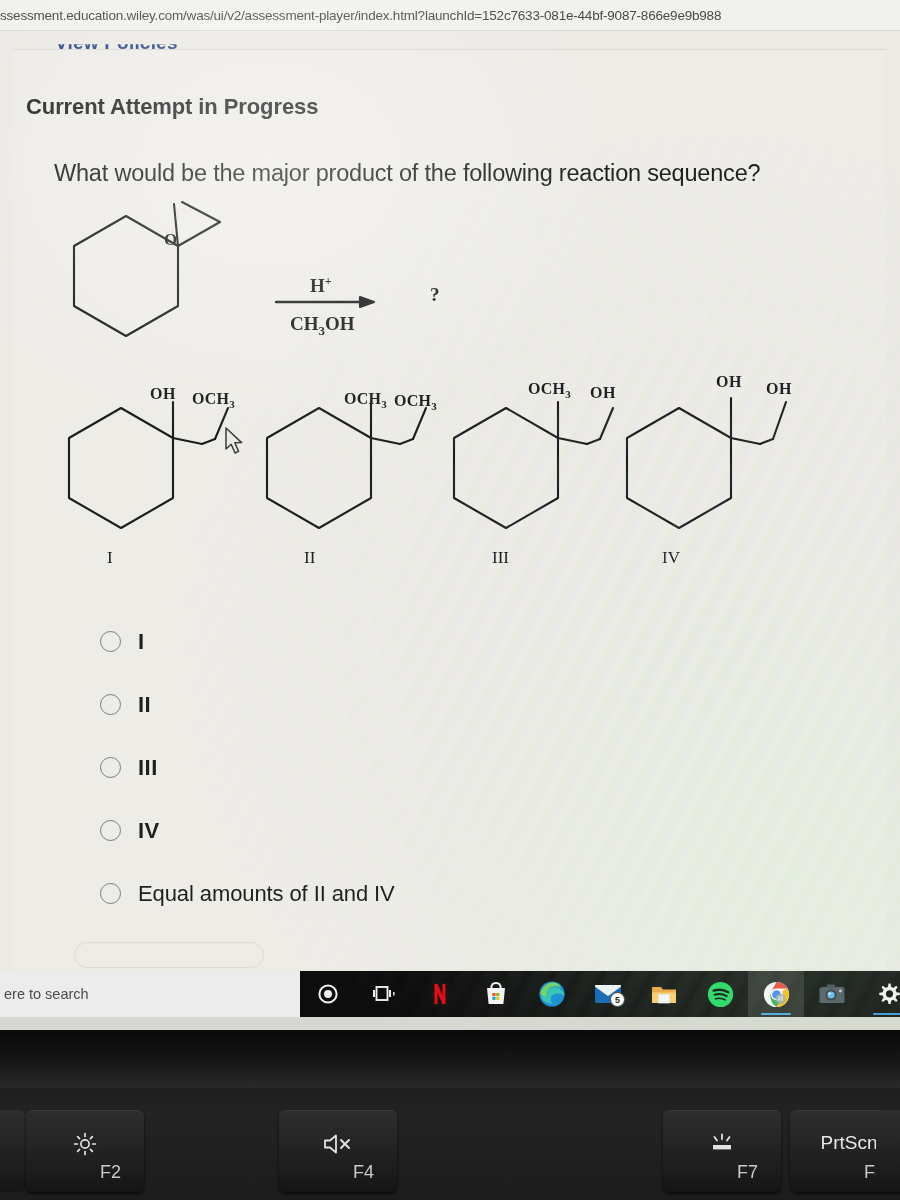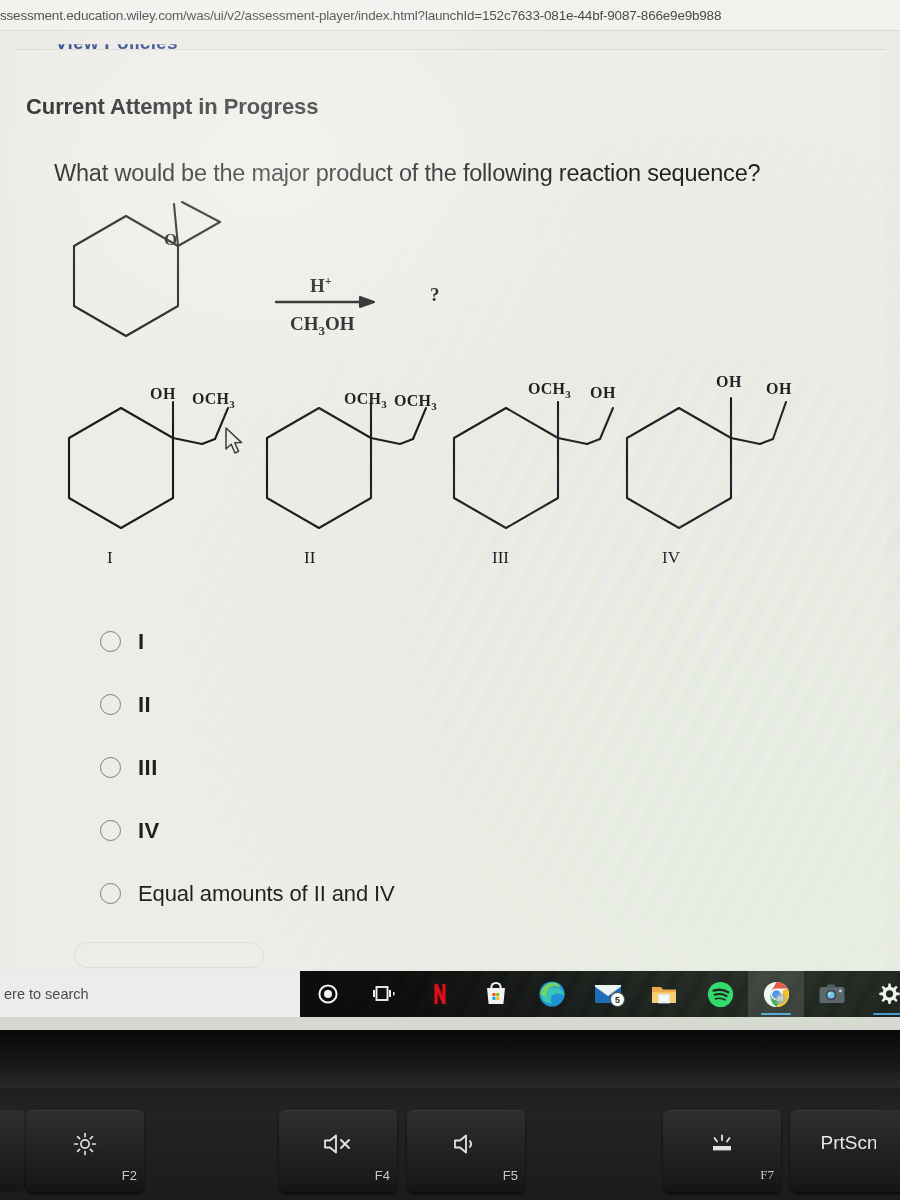--- a/index.html
+++ b/index.html
@@ -161,22 +161,22 @@
     position: absolute; top: 0; width: 118px; height: 82px;
     background: linear-gradient(#2e2e2e, #1d1d1d 72%, #151515);
     border-radius: 7px;
     box-shadow: 0 2px 3px rgba(0,0,0,.7), inset 0 1px 0 rgba(255,255,255,.06);
   }
   .key .glyph {
     position: absolute; left: 0; right: 0; top: 22px; text-align: center;
     color: #e2e2e2; font-size: 22px; line-height: 1;
   }
   .key .fn {
-    position: absolute; right: 7px; bottom: 9px;
-    color: #c9c9c9; font-size: 13px; margin-top: 6px;
+    position: absolute; right: 23px; bottom: 9px;
+    color: #c9c9c9; font-size: 18px; margin-top: 6px;
   }
   .key .prt {
     position: absolute; left: 0; right: 0; top: 22px; text-align: center;
     color: #e8e8e8; font-size: 19px;
   }
   .key-partial-left {
     position: absolute; left: -92px; top: 0; width: 118px; height: 82px;
     background: linear-gradient(#2e2e2e, #1d1d1d 72%, #151515);
     border-radius: 7px;
   }
@@ -463,32 +463,23 @@
           <path d="M4,7.5 L9,7.5 L15,2.5 L15,19.5 L9,14.5 L4,14.5 Z" fill="none" stroke="#e2e2e2" stroke-width="1.8" stroke-linejoin="round"></path>
           <g stroke="#e2e2e2" stroke-width="1.9" stroke-linecap="round">
             <path d="M20,7 L28,15"></path>
               <path d="M28,7 L20,15"></path>
           </g>
         </svg>
       </span>
       <span class="fn">F4</span>
     </div>
 
-    <div class="key" style="left:407px;">
-      <span class="glyph">
-        <svg width="32" height="22" viewBox="0 0 32 22" style="vertical-align:middle;">
-          <path d="M5,7.5 L10,7.5 L16,2.5 L16,19.5 L10,14.5 L5,14.5 Z" fill="none" stroke="#e2e2e2" stroke-width="1.8" stroke-linejoin="round"></path>
-          <path d="M20,8 A5,5 0 0 1 20,14" fill="none" stroke="#e2e2e2" stroke-width="1.8" stroke-linecap="round"></path>
-        </svg>
-      </span>
-      <span class="fn">F5</span>
-    </div>
-
-
-    <div class="key" style="left:663px;font-family:Liberation Serif, serif;">
+
+
+    <div class="key" style="left:663px;">
       <span class="glyph">
         <svg width="34" height="24" viewBox="0 0 34 24" style="vertical-align:middle;">
           <rect x="8" y="13" width="18" height="4.4" fill="#e2e2e2"></rect>
           <g stroke="#e2e2e2" stroke-width="1.8" stroke-linecap="round">
             <path d="M17,2.5 L17,7"></path>
             <path d="M9.5,5 L12,8.6"></path>
             <path d="M24.5,5 L22,8.6"></path>
           </g>
         </svg>
       </span>

